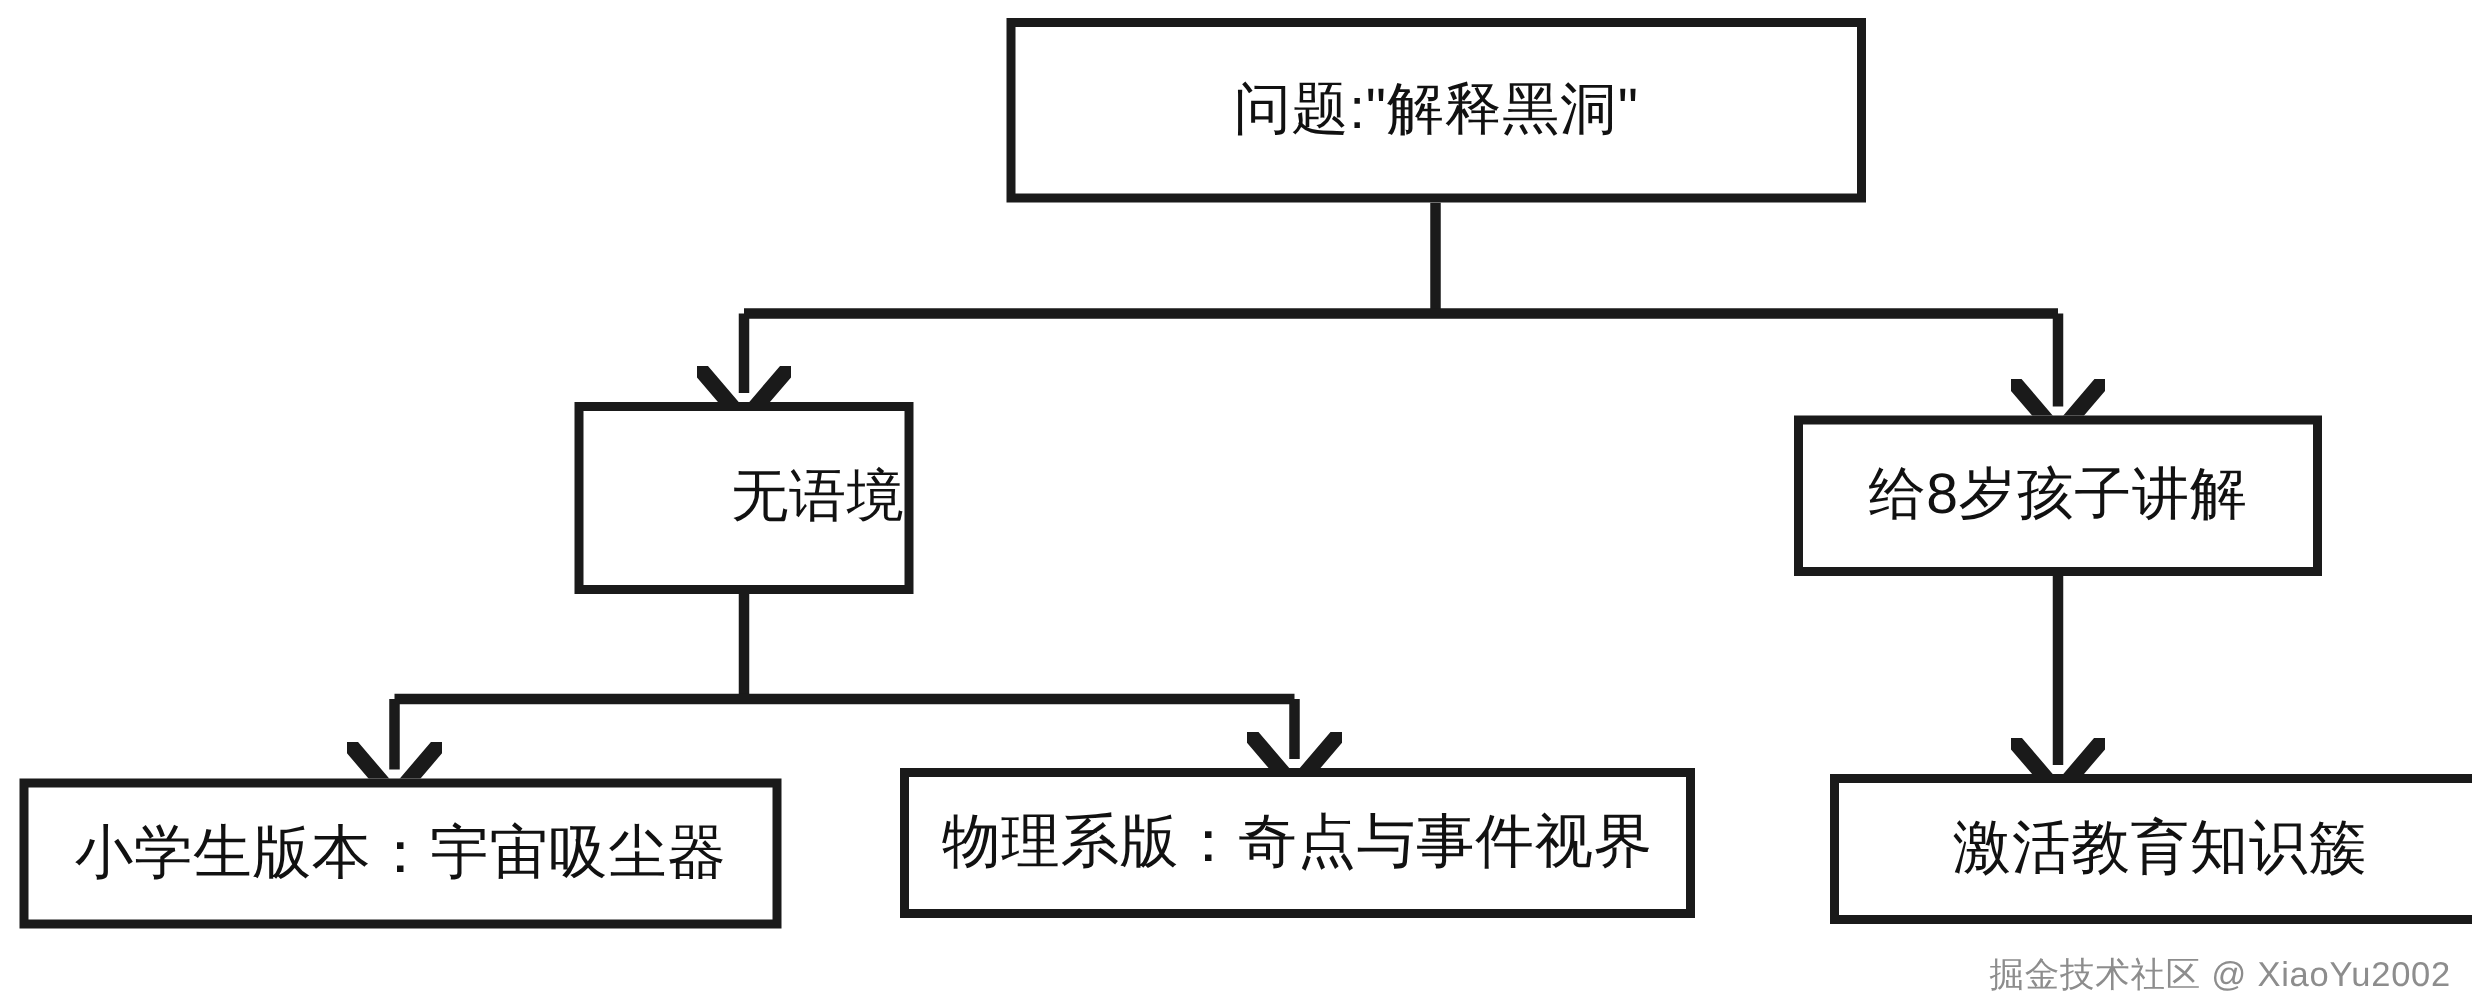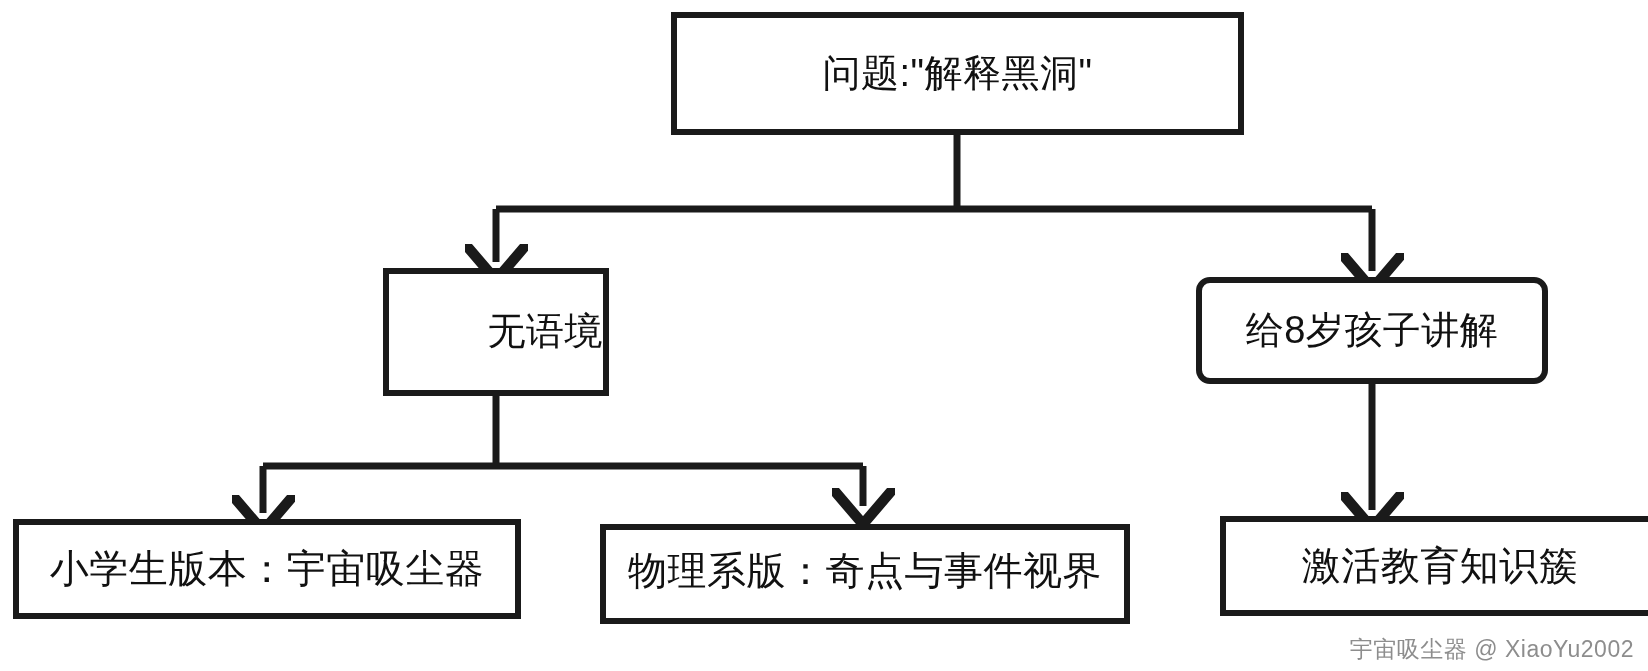--- a/index.html
+++ b/index.html
@@ -54,37 +54,35 @@
     height: 128px;
     font-size: 38px;
     justify-content: flex-end;
   }
   #node-child-audience {
     left: 1196px;
     top: 277px;
     width: 352px;
     height: 107px;
     font-size: 38px;
-    border-radius: 14px;
   }
   #node-elementary {
     left: 13px;
     top: 519px;
     width: 508px;
     height: 100px;
     font-size: 39px;
     align-items: center;
   }
   #node-physics {
     left: 600px;
-    top: 524px;
+    top: 512px;
     width: 530px;
     height: 100px;
     font-size: 39px;
-    font-family: Liberation Mono, monospace;
   }
   #node-activate {
     left: 1220px;
     top: 516px;
     width: 440px;
     height: 100px;
     font-size: 39px;
   }
   #watermark {
     position: absolute;
@@ -148,15 +146,15 @@
   </div>
 
   <div class="node" id="node-physics">
     <span class="node-label">物理系版：奇点与事件视界</span>
   </div>
 
   <div class="node" id="node-activate">
     <span class="node-label">激活教育知识簇</span>
   </div>
 
-  <div id="watermark">宇宙吸尘器 @ XiaoYu2002</div>
+  <div id="watermark">掘金技术社区 @ XiaoYu2002</div>
 
 </div>
 
 </body></html>

